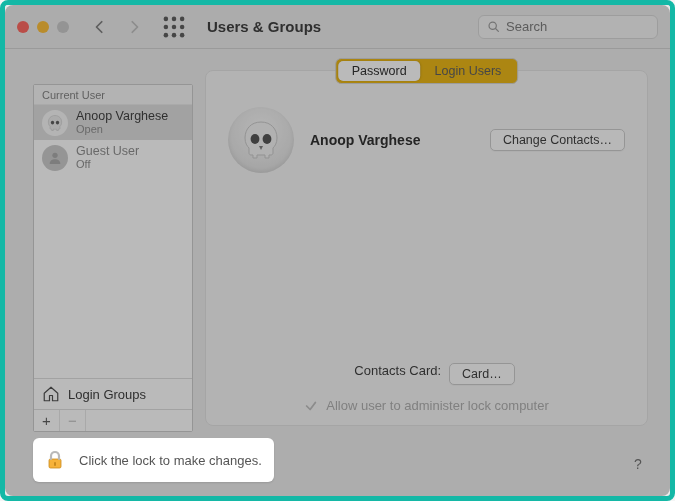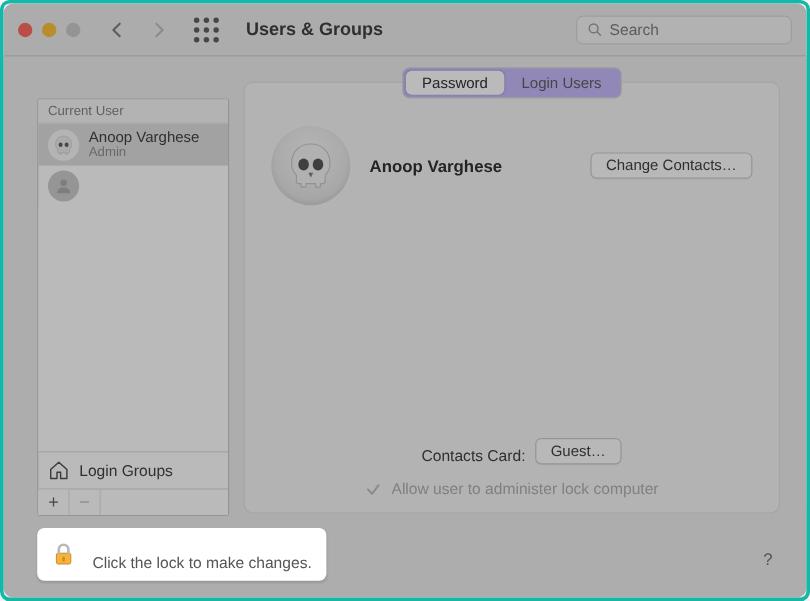--- a/index.html
+++ b/index.html
@@ -13,21 +13,21 @@
       overflow: hidden;
       position: relative;
     }
     .window {
       width: 675px;
       height: 501px;
       background: #ececec;
       border-radius: 8px;
       overflow: hidden;
       position: relative;
-      border: 3px solid #14b8a6;
+      border: 5px solid #14b8a6;
     }
     .toolbar {
       height: 44px;
       background: #eaeaea;
       border-bottom: 1px solid #d0d0d0;
       display: flex;
       align-items: center;
       padding: 0 12px;
       gap: 8px;
     }
@@ -145,21 +145,21 @@
       border-radius: 8px;
       border: 1px solid #e0e0e0;
     }
 
     .tabseg {
       position: absolute;
       top: -13px;
       left: 50%;
       transform: translateX(-50%);
       display: flex;
-      background: #c4b5fd;
+      background: #eab308;
       border-radius: 6px;
       padding: 2px;
       border: 1px solid #d3d3d3;
     }
     .tabseg .tab {
       padding: 3px 14px;
       font-size: 12.5px;
       border-radius: 5px;
       color: #555;
       cursor: pointer;
@@ -196,21 +196,21 @@
       color: #333;
       cursor: pointer;
       box-shadow: 0 1px 0 rgba(0,0,0,.03);
     }
 
     .contacts-row {
       position: absolute;
       bottom: 40px;
       left: 16px; right: 0;
       display: flex;
-      align-items: flex-end;
+      align-items: flex-start;
       justify-content: center;
       gap: 8px;
       font-size: 13px;
       color: #333;
     }
 
     .admin-check {
       position: absolute;
       bottom: 12px; left:0; right:0;
       display:flex; align-items:center; justify-content:center; gap:8px;
@@ -219,21 +219,21 @@
     }
     .admin-check svg { width: 14px; height: 14px; }
 
     .lock-bar {
       position: absolute;
       left: 28px;
       bottom: 14px;
       background: #fff;
       border-radius: 6px;
       padding: 8px 12px 8px 8px;
-      display: flex; align-items: flex-end; gap: 10px;
+      display: flex; align-items: center; gap: 10px;
       box-shadow: 0 1px 2px rgba(0,0,0,.12);
     }
     .lock-icon {
       width: 28px; height: 28px;
       display:flex; align-items:center; justify-content:center;
     }
     .help-btn {
       position: absolute;
       right: 22px;
       bottom: 22px;
@@ -304,29 +304,33 @@
     <div class="sb-user selected">
       <div class="sb-avatar skull">
         <svg viewBox="0 0 24 24" width="20" height="20">
           <path d="M12 3 C7 3 4 6.5 4 11 C4 13.5 5 15 6 16 L6 18.5 C6 19 6.4 19.5 7 19.5 L8 19.5 L8 21 L10 21 L10 19.5 L14 19.5 L14 21 L16 21 L16 19.5 L17 19.5 C17.6 19.5 18 19 18 18.5 L18 16 C19 15 20 13.5 20 11 C20 6.5 17 3 12 3 Z" fill="#e9e9e9" stroke="#bfbfbf" stroke-width="0.6"></path>
           <ellipse cx="9" cy="11.5" rx="2" ry="2.3" fill="#555"></ellipse>
             <ellipse cx="15" cy="11.5" rx="2" ry="2.3" fill="#555"></ellipse>
         </svg>
       </div>
       <div>
         <div class="sb-user-name">Anoop Varghese</div>
-        <div class="sb-user-role">Admin</div>
+        <div class="sb-user-role">Open</div>
       </div>
     </div>
     <div class="sb-user">
       <div class="sb-avatar gray">
         <svg viewBox="0 0 24 24" width="16" height="16">
           <circle cx="12" cy="8" r="4" fill="#a6a6a6"></circle>
             <path d="M4 21 C4 16 8 14 12 14 C16 14 20 16 20 21 Z" fill="#a6a6a6"></path>
         </svg>
+      </div>
+      <div>
+        <div class="sb-user-name" style="color:#888">Guest User</div>
+        <div class="sb-user-role">Off</div>
       </div>
     </div>
     <div class="sb-other"></div>
     <div class="login-options">
       <svg viewBox="0 0 24 24">
           <path d="M3 11 L12 3 L21 11 L21 21 L14 21 L14 14 L10 14 L10 21 L3 21 Z" fill="none" stroke="#444" stroke-width="1.6" stroke-linejoin="round"></path>
         </svg>
       <span>Login Groups</span>
     </div>
     <div class="plus-minus">
@@ -349,21 +353,21 @@
             <ellipse cx="15" cy="11.5" rx="2.2" ry="2.5" fill="#4a4a4a"></ellipse>
           <path d="M11 15 L12 17 L13 15 Z" fill="#777"></path>
         </svg>
       </div>
       <div class="big-name">Anoop Varghese</div>
       <button class="mac-button">Change Contacts…</button>
     </div>
 
     <div class="contacts-row">
       <span>Contacts Card:</span>
-      <button class="mac-button">Guest…</button>
+      <button class="mac-button">Card…</button>
     </div>
 
     <div class="admin-check">
       <svg viewBox="0 0 16 16">
           <path d="M3 8 L7 12 L13 4" stroke="#bbb" stroke-width="2" fill="none" stroke-linecap="round" stroke-linejoin="round"></path>
         </svg>
       <span>Allow user to administer lock computer</span>
     </div>
   </div>
 

